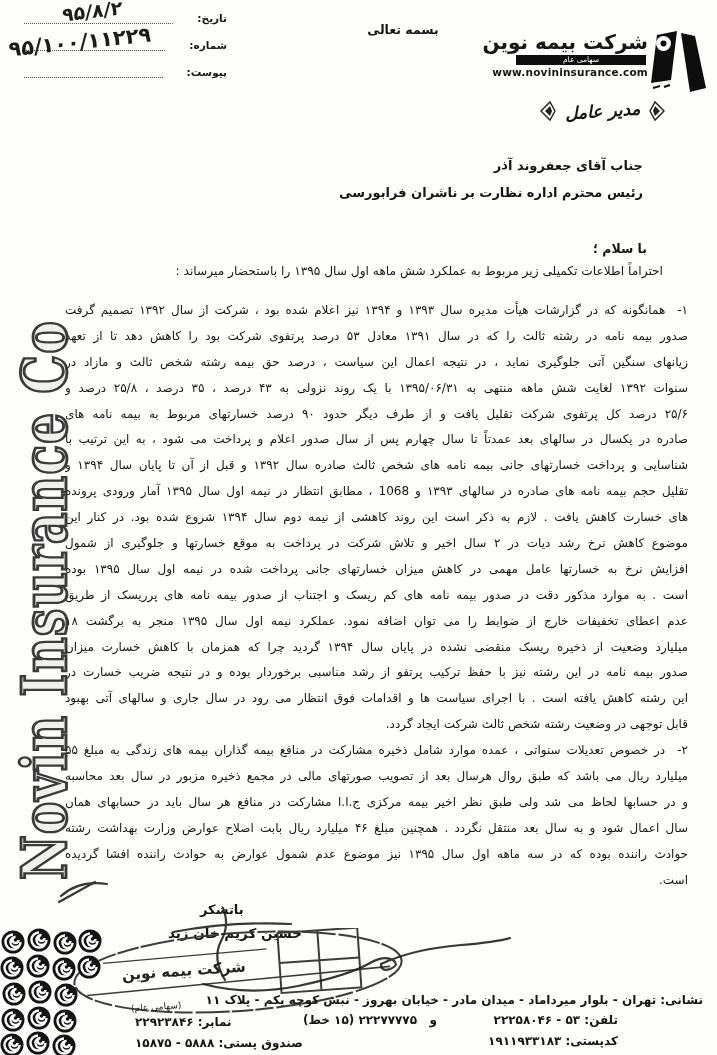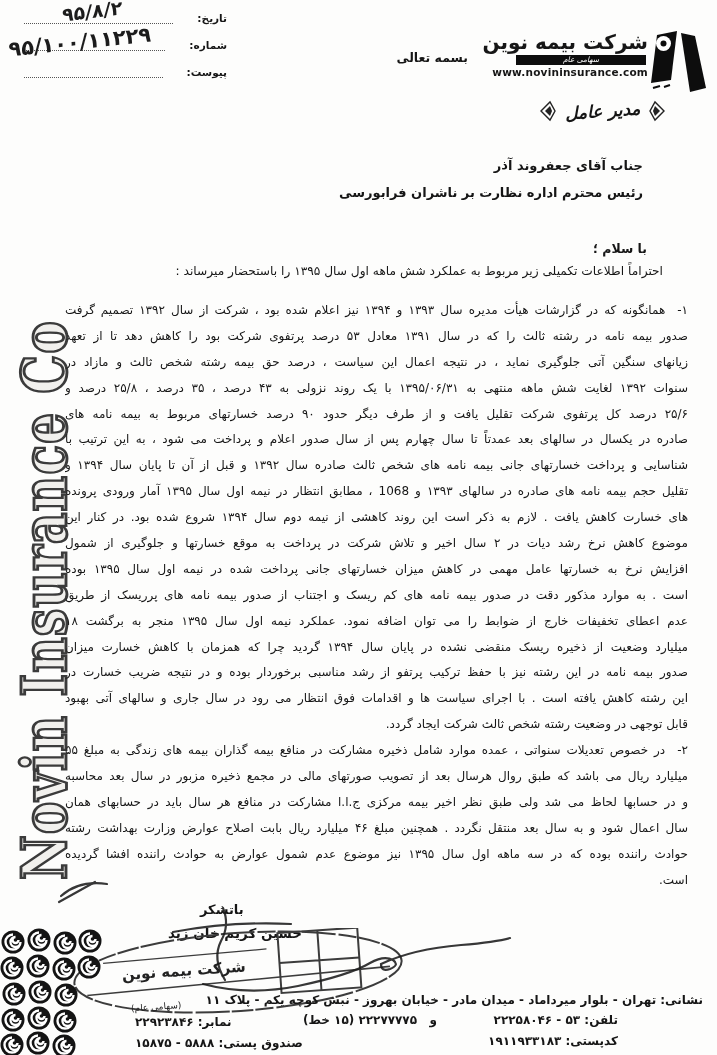--- a/index.html
+++ b/index.html
@@ -9,27 +9,27 @@
 
   
   .meta{left:22px;top:12px;width:205px;direction:rtl;}
   .meta-row{display:flex;align-items:flex-start;margin-bottom:15px;gap:24px;}
   .meta-label{font-size:10.5px;font-weight:bold;white-space:nowrap;}
   .dots{flex:1;border-bottom:1.5px dotted #555;height:11px;margin-left:2px;}
   .hand{position:absolute;direction:rtl;font-weight:bold;color:#1c1c1c;white-space:nowrap;}
   .hand-date{left:62px;top:0px;font-size:19px;transform:rotate(-7deg) skewX(-6deg);letter-spacing:2px;}
   .hand-num{left:8px;top:30px;font-size:21px;transform:rotate(-6deg) skewX(-4deg);letter-spacing:1px;}
 
-  .besmele{left:338px;top:22px;width:130px;font-size:12.5px;font-weight:bold;direction:rtl;margin-top:28px;}
+  .besmele{left:338px;top:22px;width:130px;text-align:center;font-size:12.5px;font-weight:bold;direction:rtl;}
 
   
   .logo{right:5px;top:30px;display:flex;align-items:flex-start;}
   .logo-text{width:134px;text-align:center;direction:rtl;}
   .logo-title{font-size:20px;font-weight:bold;white-space:nowrap;line-height:1.2;}
-  .logo-bar{background:#0d0d0d;color:#fff;font-size:7.5px;height:10px;line-height:10px;margin:1px 2px 1px 2px;font-style:italic;}
+  .logo-bar{background:#0d0d0d;color:#fff;font-size:7.5px;height:10px;line-height:10px;margin:1px 2px 1px 2px;}
   .logo-web{font-size:10.5px;font-weight:bold;letter-spacing:.2px;white-space:nowrap;}
   .logo-mark{width:60px;height:64px;margin-right:4px;}
 
   .role-banner{right:52px;top:100px;display:flex;align-items:center;direction:rtl;gap:9px;}
   .role-title{font-size:17px;font-weight:bold;font-style:italic;transform:rotate(-4deg);white-space:nowrap;}
 
   .recipient{right:74px;top:153px;direction:rtl;text-align:right;font-weight:bold;font-size:13px;line-height:26.5px;}
   .salutation{right:70px;top:241px;direction:rtl;font-size:12.5px;font-weight:bold;}
   .intro{right:54px;left:170px;top:264px;direction:rtl;font-size:12.2px;text-align:right;white-space:nowrap;}
 

